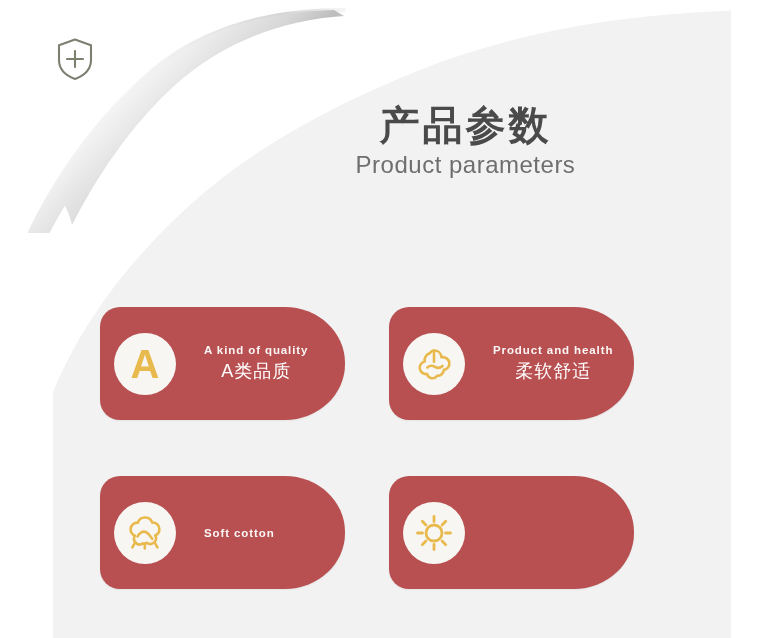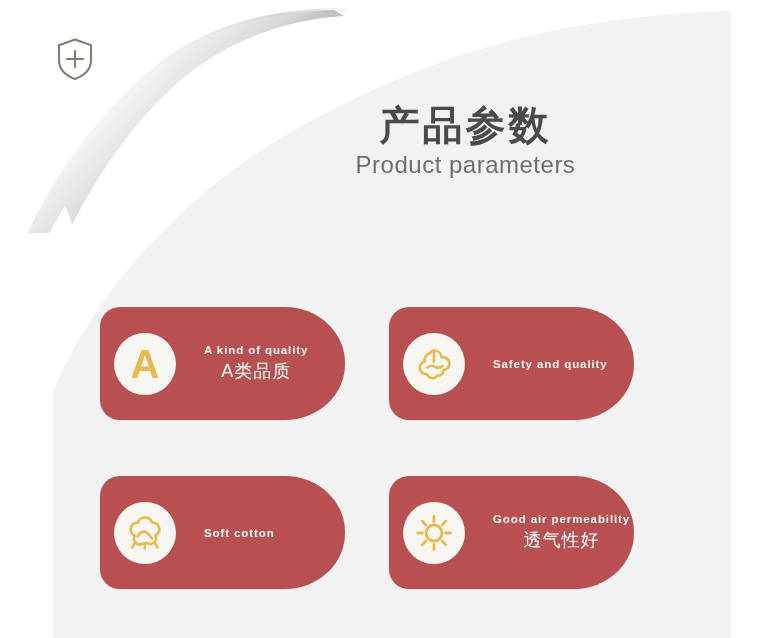--- a/index.html
+++ b/index.html
@@ -175,21 +175,22 @@
             <path d="M22 6.5 C26.2 6.5 29.2 9.4 29.4 13.2 C33.3 12.6 36.8 15.1 37.3 18.7
                      C37.8 22.3 35.3 25.4 31.8 25.9 C31.6 29.4 28.6 32 25.1 31.8
                      C23.9 33.6 21.8 34.6 19.6 34.2 C17.3 33.8 15.6 32.1 15.1 30
                      C11.6 30.5 8.4 28.2 7.8 24.8 C7.2 21.4 9.4 18.2 12.7 17.4
                      C12.1 13.8 14.3 10.3 17.8 9.3 C18.9 7.6 20.4 6.5 22 6.5 Z" fill="none" stroke="#e8b94c" stroke-width="2.6" stroke-linejoin="round"></path>
             <path d="M15.4 23.5 C17.6 21.6 20.6 21.4 23 22.8 C25.4 24.2 28.4 23.9 30.5 22" fill="none" stroke="#e8b94c" stroke-width="2.6" stroke-linecap="round"></path>
             <path d="M22 6.8 L22 17.8" fill="none" stroke="#e8b94c" stroke-width="2.6" stroke-linecap="round"></path>
           </svg>
         </div>
         <div class="card-text">
-          <div class="card-en">Safety and quality</div>
+          <div class="card-en">Product and health</div>
+          <div class="card-cn">柔软舒适</div>
         </div>
       </div>
     </div>
 
     <div class="row">
 
       <div class="card">
         <div class="card-icon">
           <svg width="44" height="42" viewBox="0 0 44 42">
             <path d="M22 5.5 C25.4 5.5 28.2 7.6 29.3 10.6 C32.8 10.3 35.9 12.9 36.3 16.4
@@ -216,21 +217,17 @@
               <line x1="22" y1="33.5" x2="22" y2="38.5"></line>
               <line x1="5.5" y1="22" x2="10.5" y2="22"></line>
               <line x1="33.5" y1="22" x2="38.5" y2="22"></line>
               <line x1="10.3" y1="10.3" x2="13.9" y2="13.9"></line>
               <line x1="30.1" y1="30.1" x2="33.7" y2="33.7"></line>
               <line x1="33.7" y1="10.3" x2="30.1" y2="13.9"></line>
               <line x1="13.9" y1="30.1" x2="10.3" y2="33.7"></line>
             </g>
           </svg>
         </div>
-        <div class="card-text">
-          <div class="card-en">Good air permeability</div>
-          <div class="card-cn">透气性好</div>
-        </div>
       </div>
     </div>
 
   </div>
 </div>
 
 </body></html>

